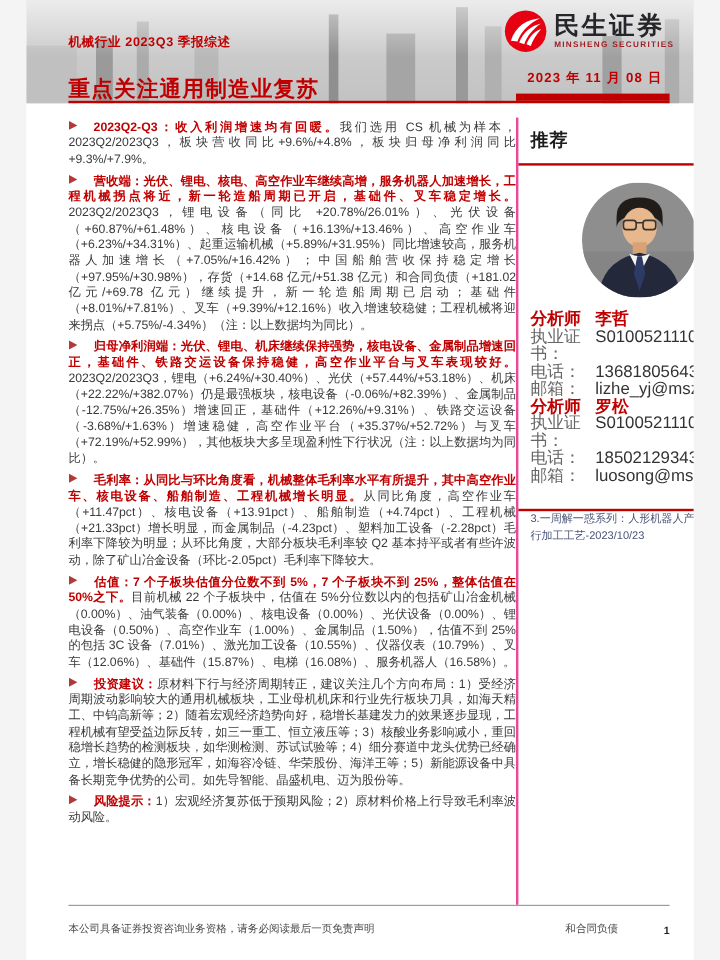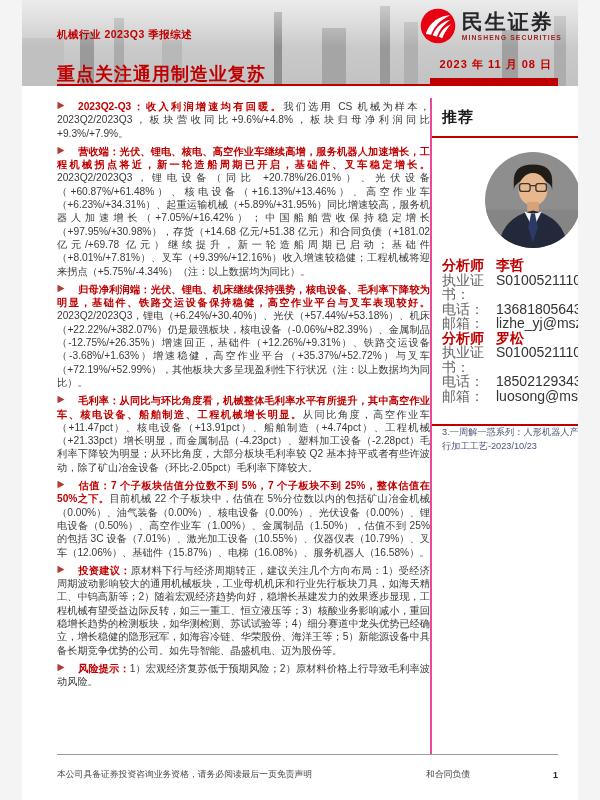--- a/index.html
+++ b/index.html
@@ -76,21 +76,21 @@
   .analyst-row { display:flex; font-size:14px; line-height:14.5px; }
   .analyst-row .lab { width:54px; flex:none; color:#666; }
   .analyst-row .val { color:#333; }
   .analyst-head .lab, .analyst-head .val { color:#c00000; font-weight:bold; }
   .related-title { font-size:12px; font-weight:bold; color:#c00000; margin:10px 0 7px 0; }
   .related-item { font-size:9.2px; line-height:13.5px; color:#4a5578; margin-bottom:5px; text-align:justify; padding-right:2px; }
 
   
   .footer { flex:none; height:46px; padding:0 20px 0 35px; }
   .footer-rule { height:1px; background:#9c9c9c; }
-  .footer-row { display:flex; align-items:center; margin-top:14px; font-size:8.8px; color:#4a4a4a;gap:45px; }
+  .footer-row { display:flex; align-items:center; margin-top:14px; font-size:8.8px; color:#4a4a4a; }
   .footer-left { flex:1; }
   .footer-right { margin-right:38px; }
   .footer-page { font-weight:bold; color:#222; }
 </style>
 </head>
 <body>
 
 <div class="page">
 
   <div class="header">
@@ -129,21 +129,21 @@
 
       <p class="bullet">
         <span class="arrow"><svg width="8" height="9" viewBox="0 0 8 9">
               <path d="M0.5,0.8 L7.5,4.5 L0.5,8.2 Z" fill="#b03a36"></path>
             </svg></span><span class="lead">营收端：光伏、锂电、核电、高空作业车继续高增，服务机器人加速增长，工程机械拐点将近，新一轮造船周期已开启，基础件、叉车稳定增长。</span><span>2023Q2/2023Q3，锂电设备（同比 +20.78%/26.01%）、光伏设备（+60.87%/+61.48%）、核电设备（+16.13%/+13.46%）、高空作业车（+6.23%/+34.31%）、起重运输机械（+5.89%/+31.95%）同比增速较高，服务机器人加速增长（+7.05%/+16.42%）；中国船舶营收保持稳定增长（+97.95%/+30.98%），存货（+14.68 亿元/+51.38 亿元）和合同负债（+181.02 亿元/+69.78 亿元）继续提升，新一轮造船周期已启动；基础件（+8.01%/+7.81%）、叉车（+9.39%/+12.16%）收入增速较稳健；工程机械将迎来拐点（+5.75%/-4.34%）（注：以上数据均为同比）。</span>
       </p>
 
       <p class="bullet">
         <span class="arrow"><svg width="8" height="9" viewBox="0 0 8 9">
               <path d="M0.5,0.8 L7.5,4.5 L0.5,8.2 Z" fill="#b03a36"></path>
-            </svg></span><span class="lead">归母净利润端：光伏、锂电、机床继续保持强势，核电设备、毛利率下降较为明显，基础件、铁路交运设备保持稳健，高空作业平台与叉车表现较好。</span><span>2023Q2/2023Q3，锂电（+6.24%/+30.40%）、光伏（+57.44%/+53.18%）、机床（+22.22%/+382.07%）仍是最强板块，核电设备（-0.06%/+82.39%）、金属制品（-12.75%/+26.35%）增速回正，基础件（+12.26%/+9.31%）、铁路交运设备（-3.68%/+1.63%）增速稳健，高空作业平台（+35.37%/+52.72%）与叉车（+72.19%/+52.99%），其他板块大多呈现盈利性下行状况（注：以上数据均为同比）。</span>
+            </svg></span><span class="lead">归母净利润端：光伏、锂电、机床继续保持强势，核电设备、金属制品增速回正，基础件、铁路交运设备保持稳健，高空作业平台与叉车表现较好。</span><span>2023Q2/2023Q3，锂电（+6.24%/+30.40%）、光伏（+57.44%/+53.18%）、机床（+22.22%/+382.07%）仍是最强板块，核电设备（-0.06%/+82.39%）、金属制品（-12.75%/+26.35%）增速回正，基础件（+12.26%/+9.31%）、铁路交运设备（-3.68%/+1.63%）增速稳健，高空作业平台（+35.37%/+52.72%）与叉车（+72.19%/+52.99%），其他板块大多呈现盈利性下行状况（注：以上数据均为同比）。</span>
       </p>
 
       <p class="bullet">
         <span class="arrow"><svg width="8" height="9" viewBox="0 0 8 9">
               <path d="M0.5,0.8 L7.5,4.5 L0.5,8.2 Z" fill="#b03a36"></path>
             </svg></span><span class="lead">毛利率：从同比与环比角度看，机械整体毛利率水平有所提升，其中高空作业车、核电设备、船舶制造、工程机械增长明显。</span><span>从同比角度，高空作业车（+11.47pct）、核电设备（+13.91pct）、船舶制造（+4.74pct）、工程机械（+21.33pct）增长明显，而金属制品（-4.23pct）、塑料加工设备（-2.28pct）毛利率下降较为明显；从环比角度，大部分板块毛利率较 Q2 基本持平或者有些许波动，除了矿山冶金设备（环比-2.05pct）毛利率下降较大。</span>
       </p>
 
       <p class="bullet">
         <span class="arrow"><svg width="8" height="9" viewBox="0 0 8 9">

